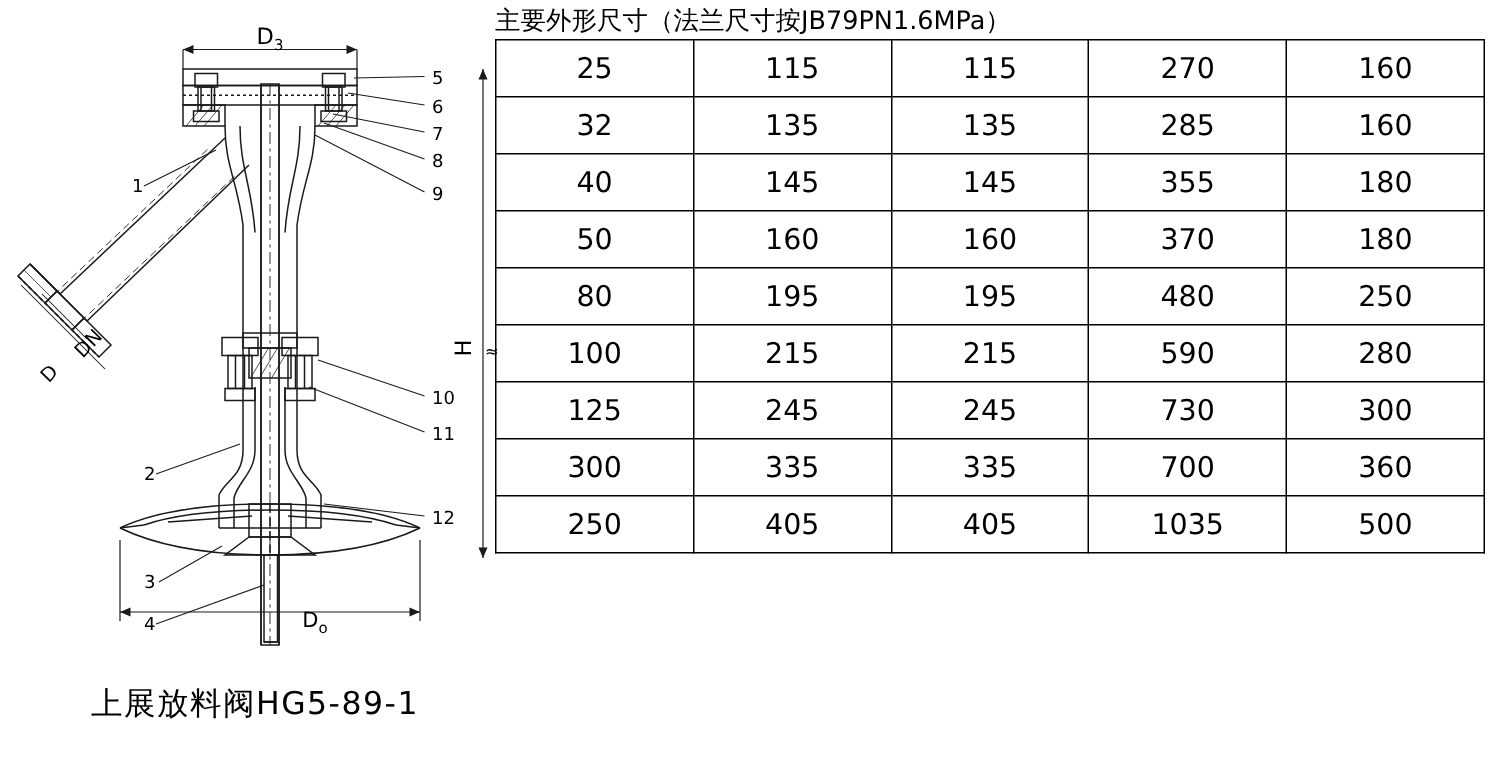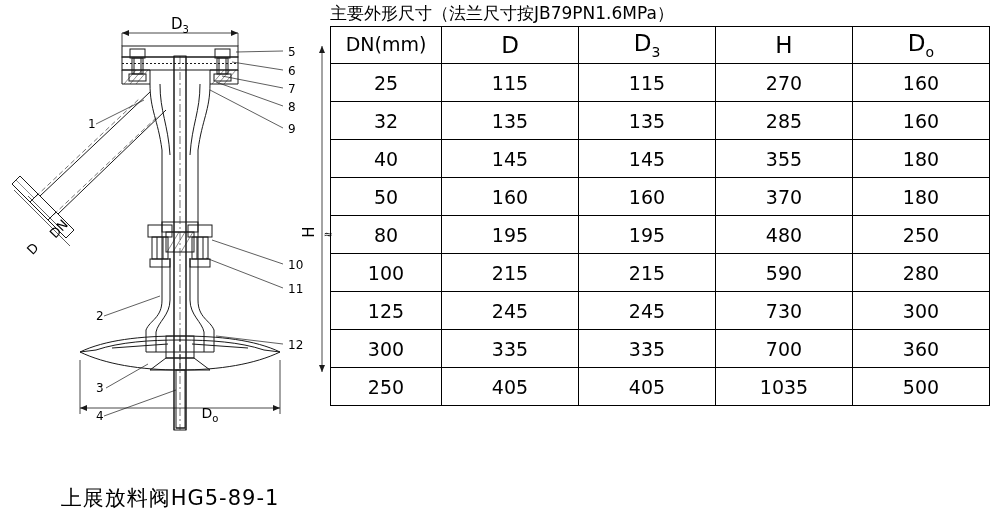--- a/index.html
+++ b/index.html
@@ -35,21 +35,20 @@
   }
   .dwg-caption {
     position: absolute;
     left: 0;
     top: 455px;
     width: 340px;
     text-align: center;
     font-size: 21px;
     letter-spacing: 1px;
     font-family: "DejaVu Sans", sans-serif;
-    margin-top: 29px;
   }
 
   
   #tablewrap {
     position: absolute;
     left: 330px;
     top: 0;
     width: 662px;
     height: 517px;
   }
@@ -303,27 +302,20 @@
     </svg>
 
     <div class="dwg-caption">上展放料阀HG5-89-1</div>
   </div>
 
   <div id="tablewrap">
     <div class="table-title">主要外形尺寸（法兰尺寸按JB79PN1.6MPa）</div>
 
     <table class="dims">
       <thead>
-        <tr>
-          <th class="hdr-left h-dn">DN(mm)</th>
-          <th class="h-sym">D</th>
-          <th class="h-sym">D<span class="sub">3</span></th>
-          <th class="h-sym">H</th>
-          <th class="h-sym">D<span class="sub">o</span></th>
-        </tr>
       </thead>
       <tbody>
         <tr>
           <td class="cell-dn">25</td>
           <td class="cell">115</td>
           <td class="cell">115</td>
           <td class="cell">270</td>
           <td class="cell">160</td>
         </tr>
         <tr>

